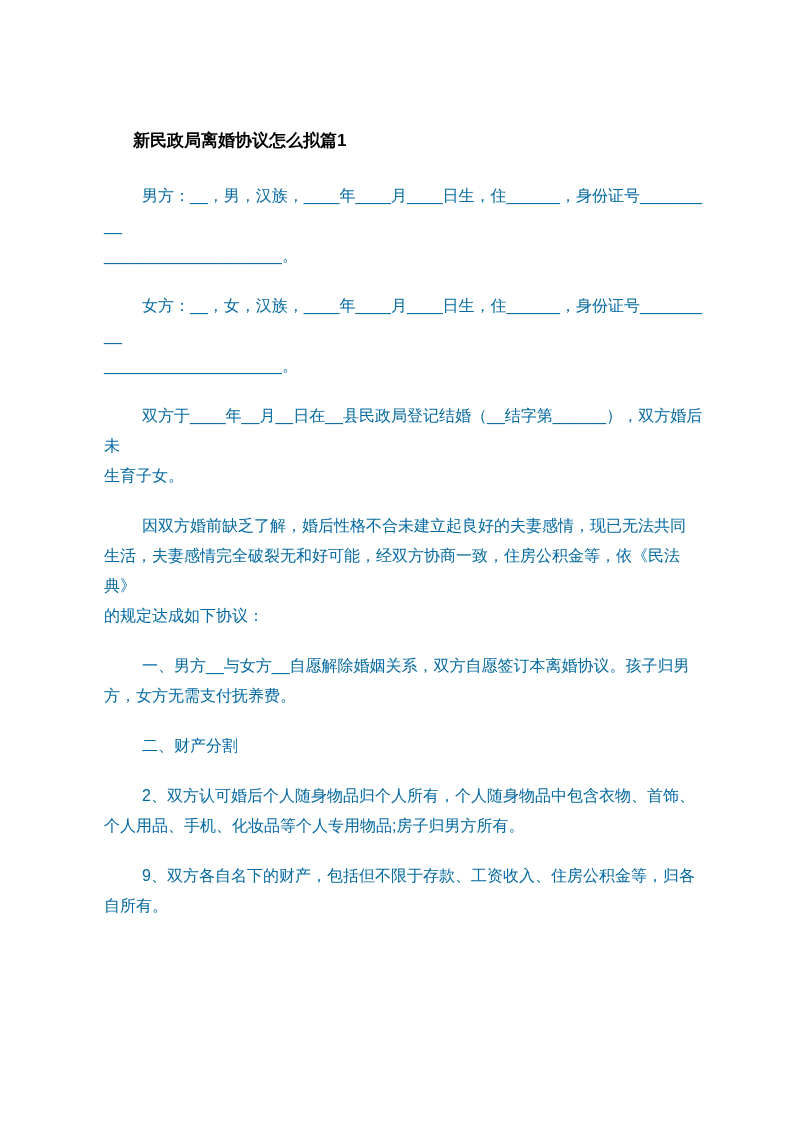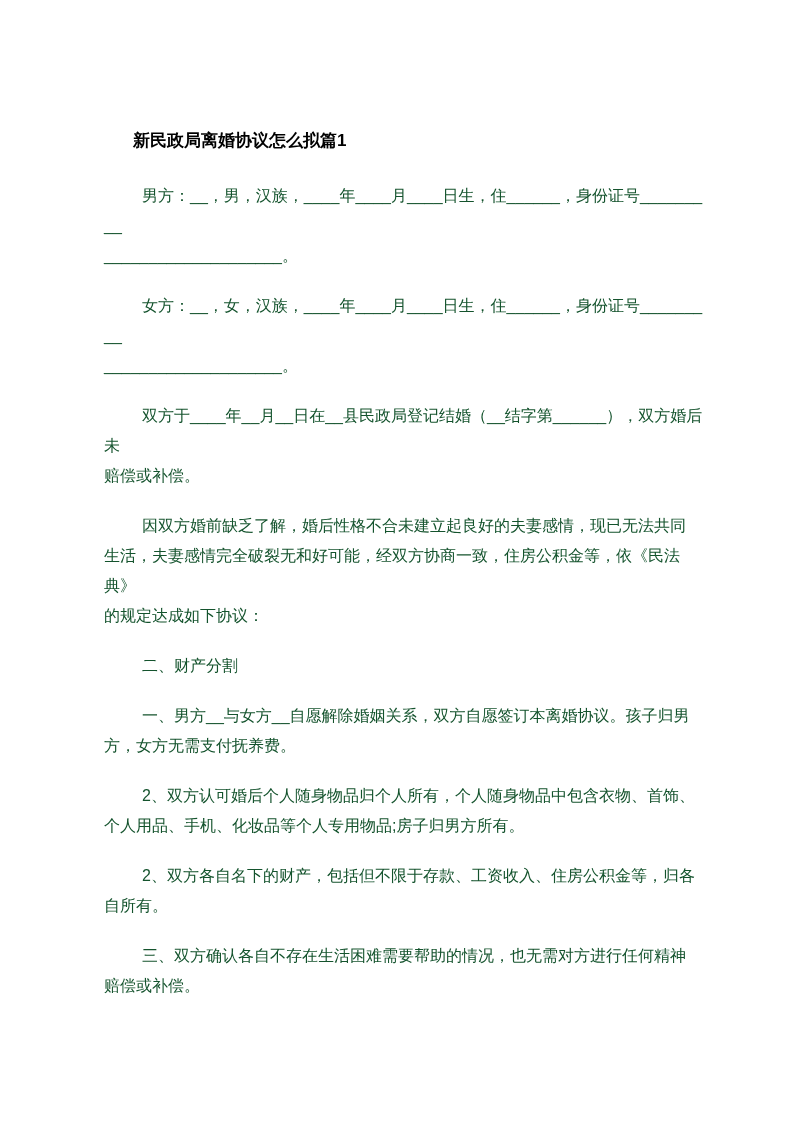--- a/index.html
+++ b/index.html
@@ -25,43 +25,41 @@
     line-height: 30px;
     margin: 0 0 25px 29px;
     color: #000000;
     white-space: pre-line;
   }
   .para {
     font-size: 16px;
     line-height: 30px;
     margin: 0 0 20px 0;
     text-indent: 38px;
-    color: #14532d;
+    color: #0369a1;
     white-space: pre-line;     
     word-break: break-all;     
     text-align: left;
   }
 </style>
 </head>
 <body>
 
 <div class="page">
   <h1 class="doc-title">新民政局离婚协议怎么拟篇1</h1>
 
   <p class="para">男方：__，男，汉族，____年____月____日生，住______，身份证号_________
 ____________________。</p>
   <p class="para">女方：__，女，汉族，____年____月____日生，住______，身份证号_________
 ____________________。</p>
   <p class="para">双方于____年__月__日在__县民政局登记结婚（__结字第______），双方婚后未
-赔偿或补偿。</p>
+生育子女。</p>
   <p class="para">因双方婚前缺乏了解，婚后性格不合未建立起良好的夫妻感情，现已无法共同
 生活，夫妻感情完全破裂无和好可能，经双方协商一致，住房公积金等，依《民法典》
 的规定达成如下协议：</p>
-  <p class="para">二、财产分割</p>
   <p class="para">一、男方__与女方__自愿解除婚姻关系，双方自愿签订本离婚协议。孩子归男
 方，女方无需支付抚养费。</p>
+  <p class="para">二、财产分割</p>
   <p class="para">2、双方认可婚后个人随身物品归个人所有，个人随身物品中包含衣物、首饰、
 个人用品、手机、化妆品等个人专用物品;房子归男方所有。</p>
-  <p class="para">2、双方各自名下的财产，包括但不限于存款、工资收入、住房公积金等，归各
+  <p class="para">9、双方各自名下的财产，包括但不限于存款、工资收入、住房公积金等，归各
 自所有。</p>
-  <p class="para">三、双方确认各自不存在生活困难需要帮助的情况，也无需对方进行任何精神
-赔偿或补偿。</p>
 </div>
 
 </body></html>

